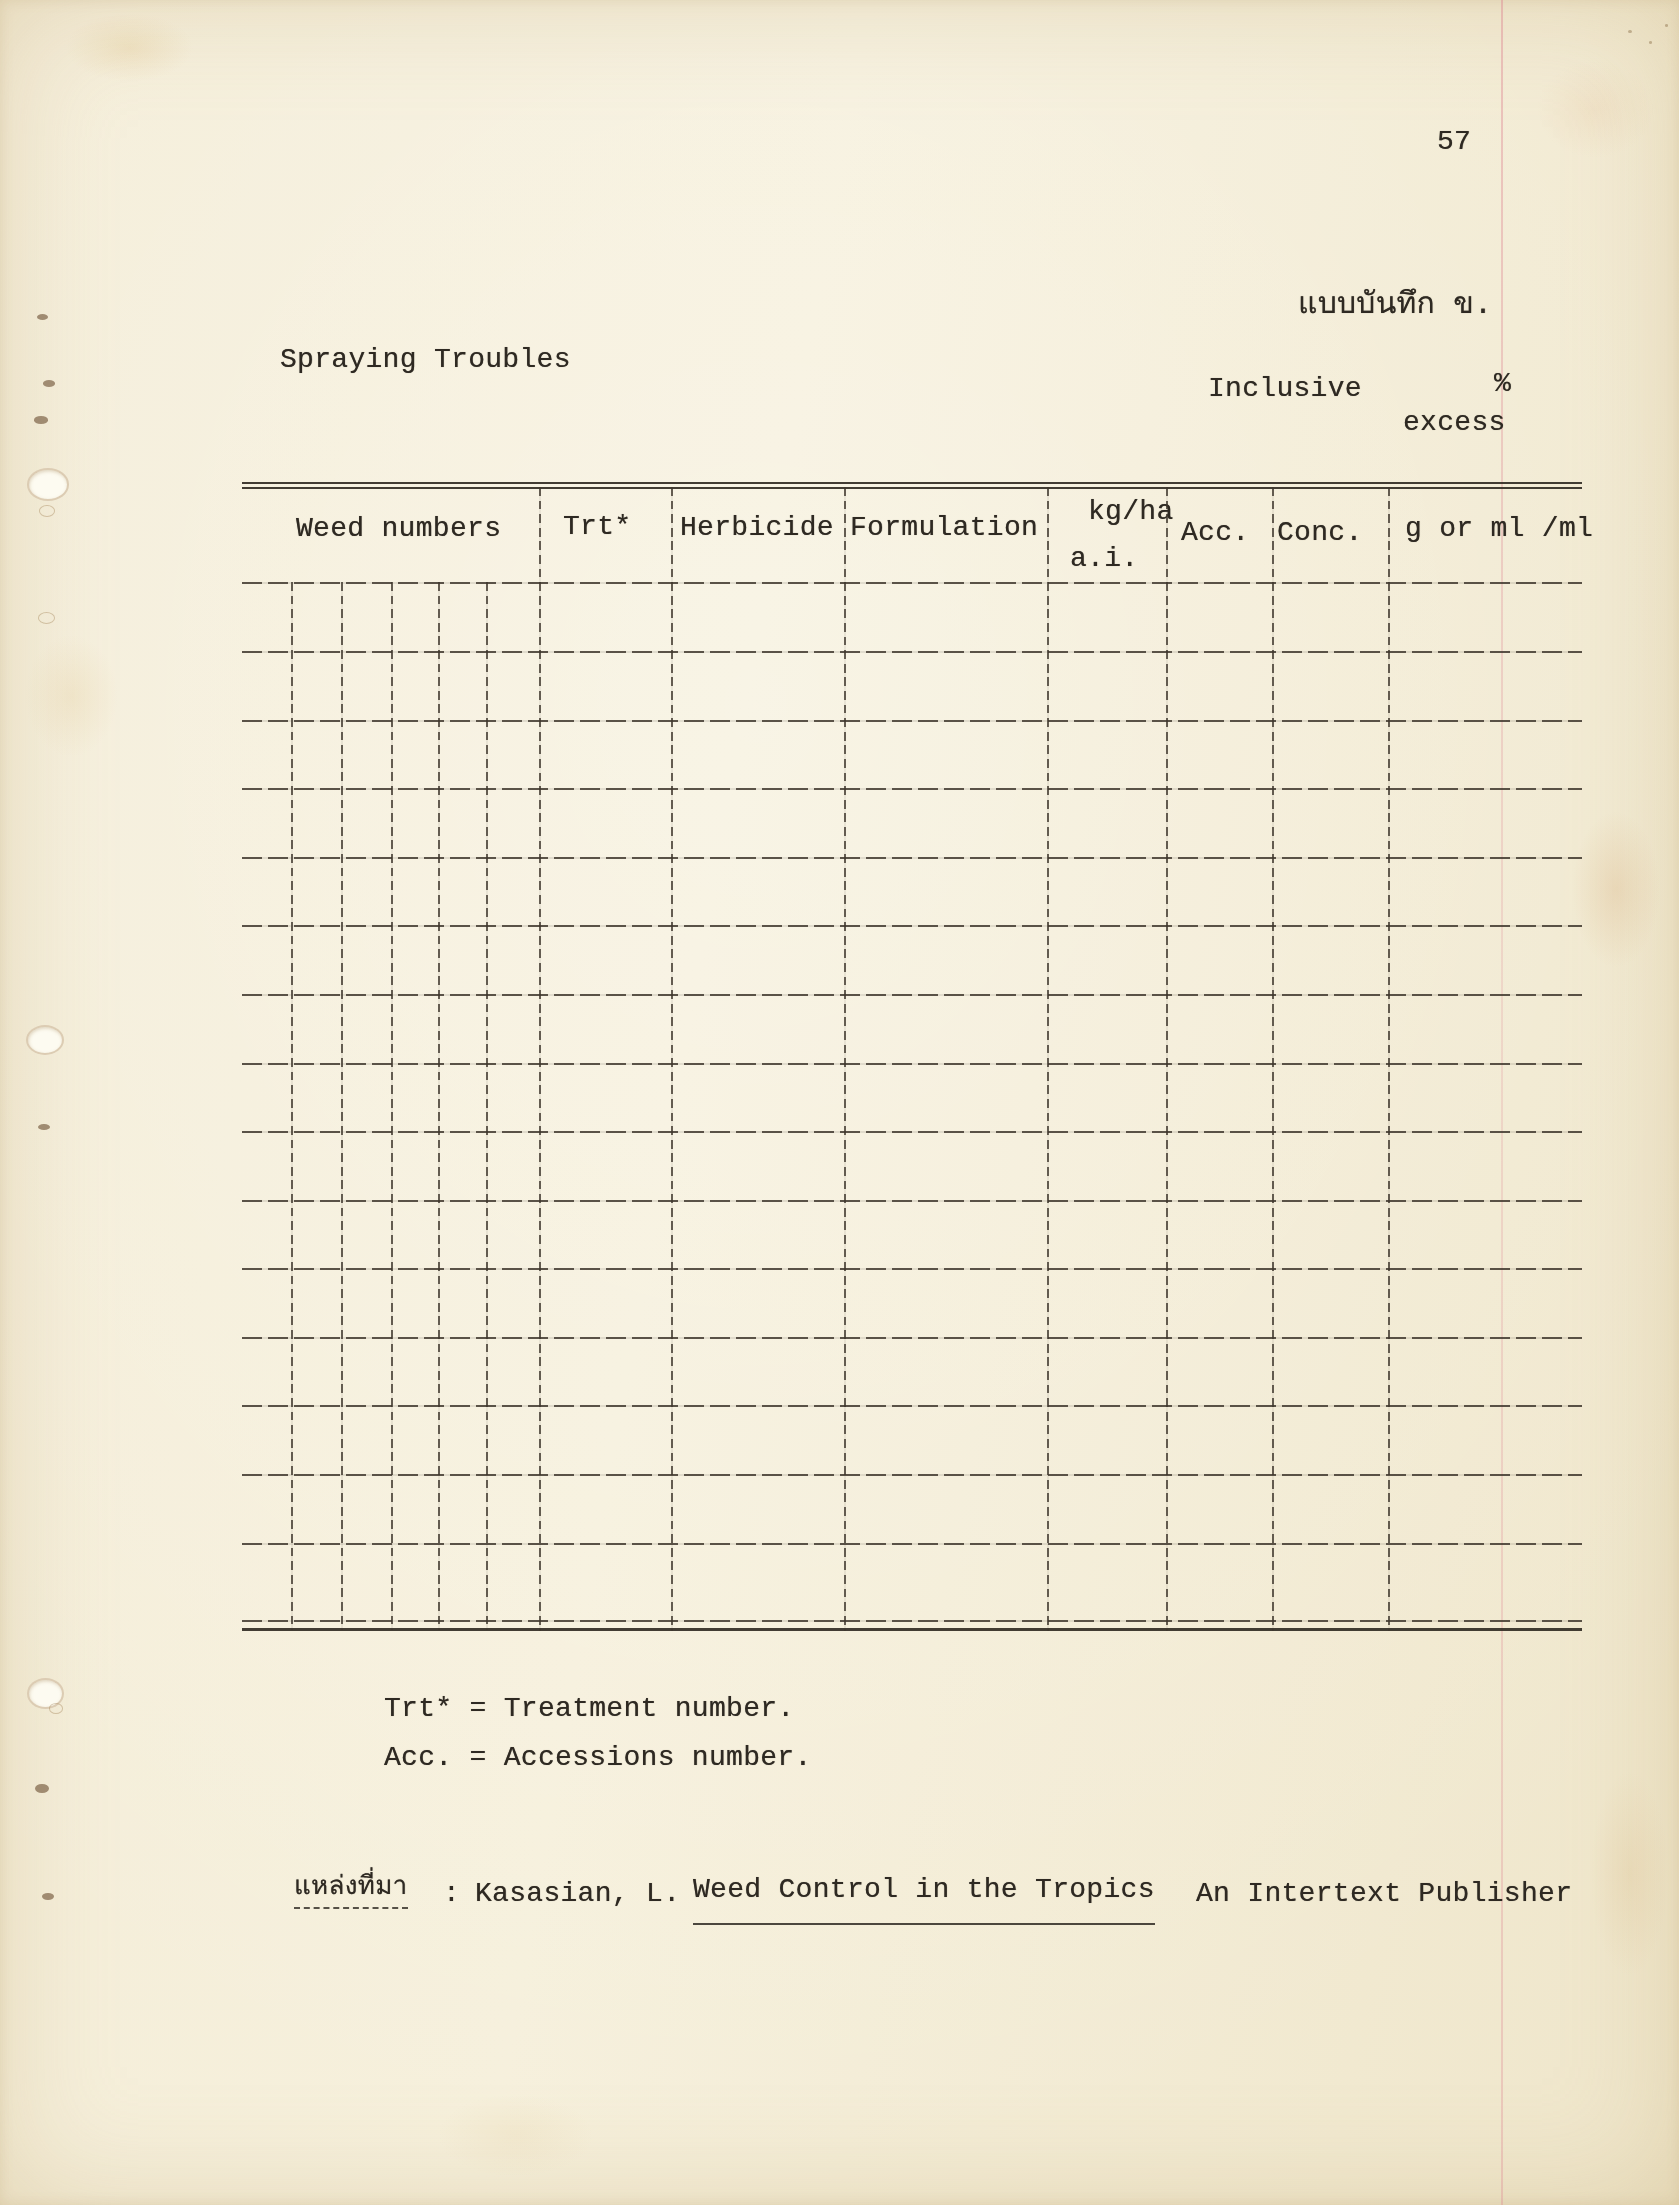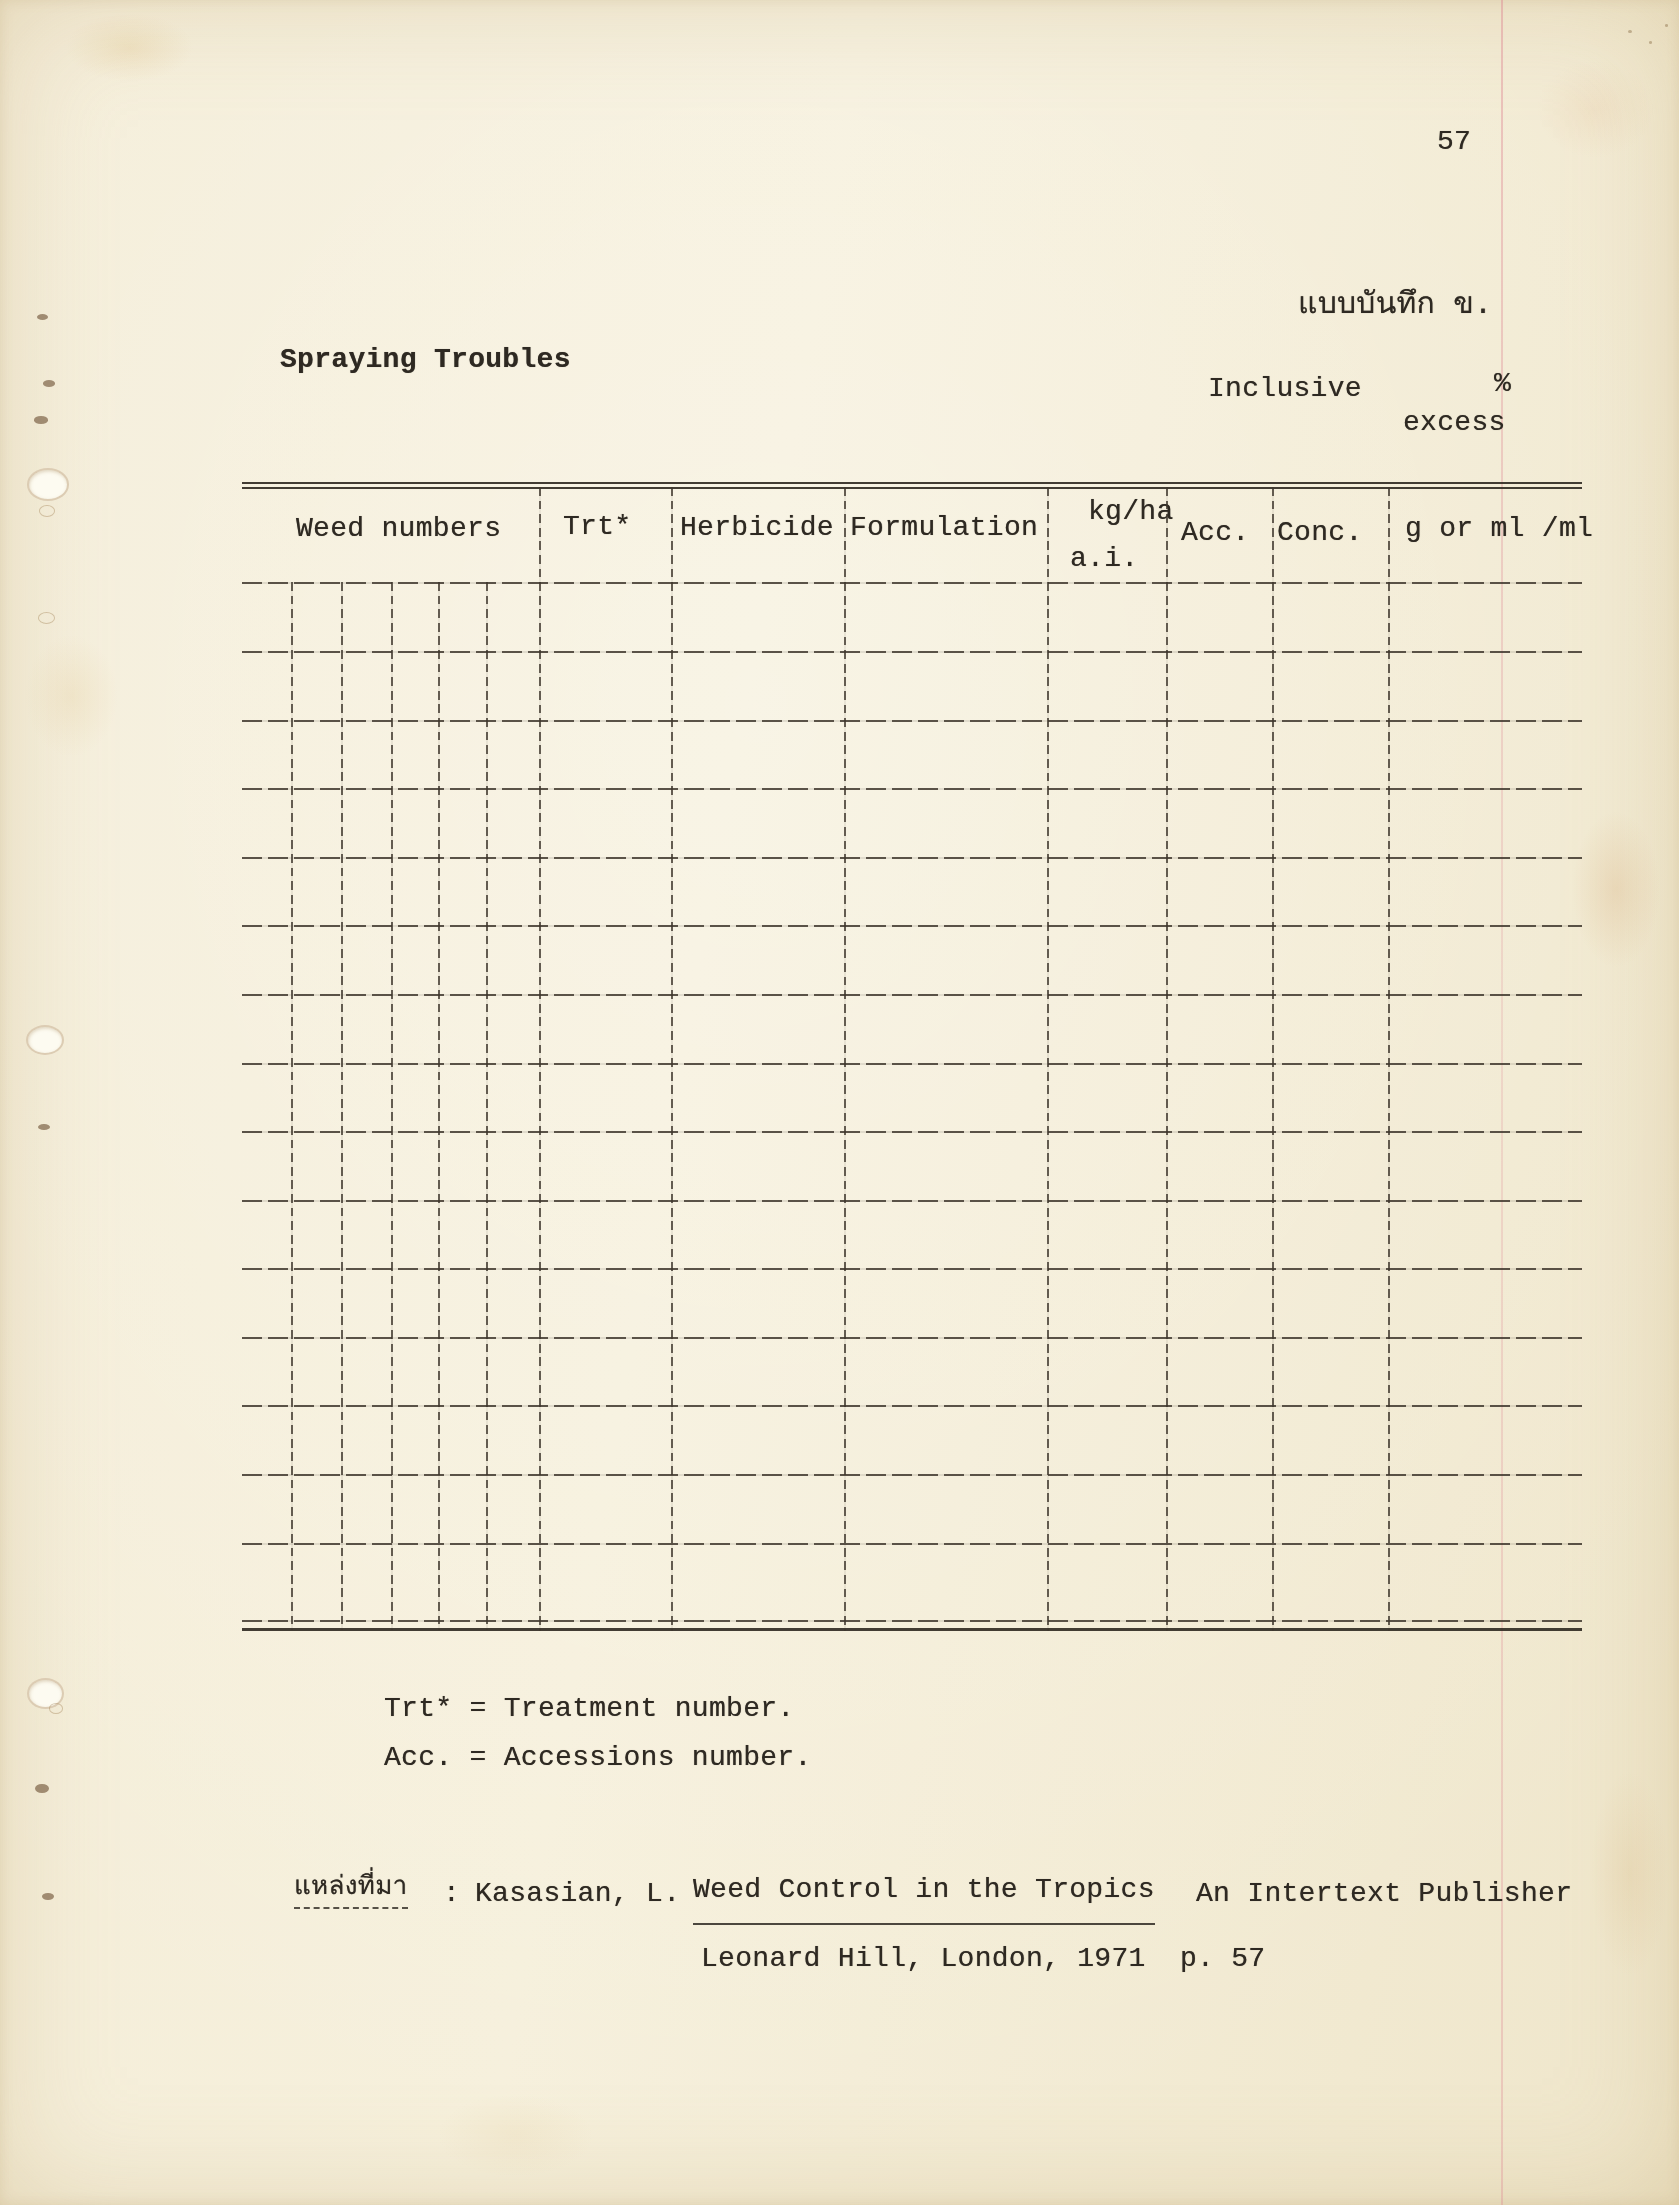--- a/index.html
+++ b/index.html
@@ -71,21 +71,21 @@
   <div class="speck" style="left:34px;top:416px;width:13.6px;height:7.5px;"></div>
   <div class="speck" style="left:38px;top:1124px;width:11.5px;height:6.1px;"></div>
   <div class="speck" style="left:35px;top:1784px;width:13.6px;height:8.8px;"></div>
   <div class="speck" style="left:42px;top:1893px;width:11.5px;height:6.8px;"></div>
   <div class="dot" style="left:1628px;top:30px;width:4.1px;height:3.4px;"></div>
   <div class="dot" style="left:1649px;top:41px;width:3.4px;height:2.7px;"></div>
   <div class="dot" style="left:1665px;top:24.4px;width:3.4px;height:2.7px;"></div>
 
   <div class="txt" style="left:1437px;top:126px;">57</div>
   <div class="txt thai" style="left:1298px;top:288px;font-size:30px;">แบบบันทึก ข.</div>
-  <div class="txt" style="left:280px;top:344px;font-weight:bold;">Spraying Troubles</div>
+  <div class="txt" style="left:280px;top:344px;">Spraying Troubles</div>
   <div class="txt" style="left:1208px;top:373px;">Inclusive</div>
   <div class="txt" style="left:1494px;top:368px;">%</div>
   <div class="txt" style="left:1403px;top:407px;">excess</div>
 
   <div class="tableframe" id="tgrid">
     <div class="th" style="left:54px;top:31px;">Weed numbers</div>
     <div class="th" style="left:321px;top:28.5px;">Trt*</div>
     <div class="th" style="left:438px;top:30px;">Herbicide</div>
     <div class="th" style="left:608px;top:30px;">Formulation</div>
     <div class="th" style="left:846px;top:13.6px;">kg/ha</div>
@@ -127,16 +127,15 @@
     </div>
 
   <div class="txt" style="left:384px;top:1693px;">Trt* = Treatment number.</div>
   <div class="txt" style="left:384px;top:1742px;">Acc. = Accessions number.</div>
 
   <div class="txt thai u-dashed" style="left:294px;top:1873px;font-size:26px;">แหล่งที่มา</div>
   <div class="txt" style="left:443px;top:1878px;">:</div>
   <div class="txt" style="left:475px;top:1878px;">Kasasian, L.</div>
   <div class="txt u-solid" style="left:693px;top:1874px;">Weed Control in the Tropics</div>
   <div class="txt" style="left:1196px;top:1878px;">An Intertext Publisher</div>
-  <div class="txt" style="left:701px;top:1943px;">Leonard Hill, London, 1971  p. 57</div>
 
 </div>
 
 
 </body></html>

